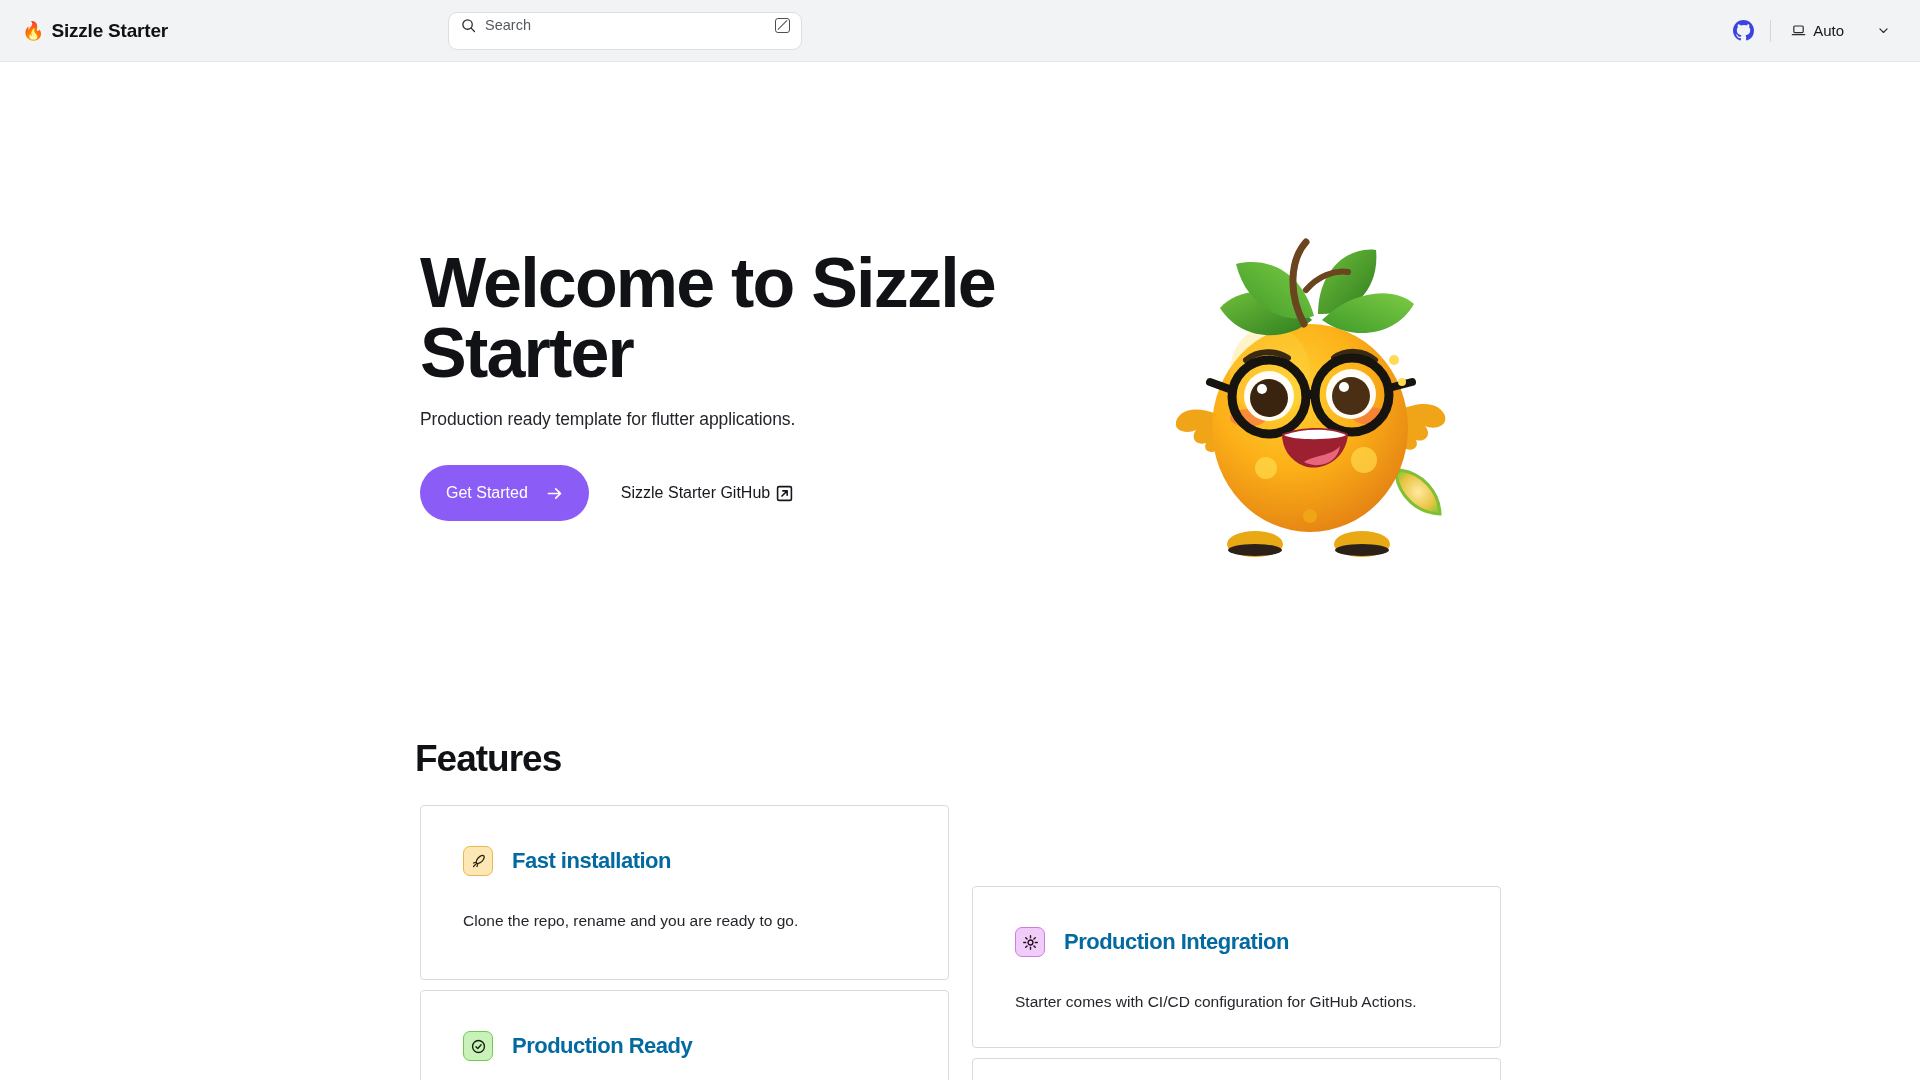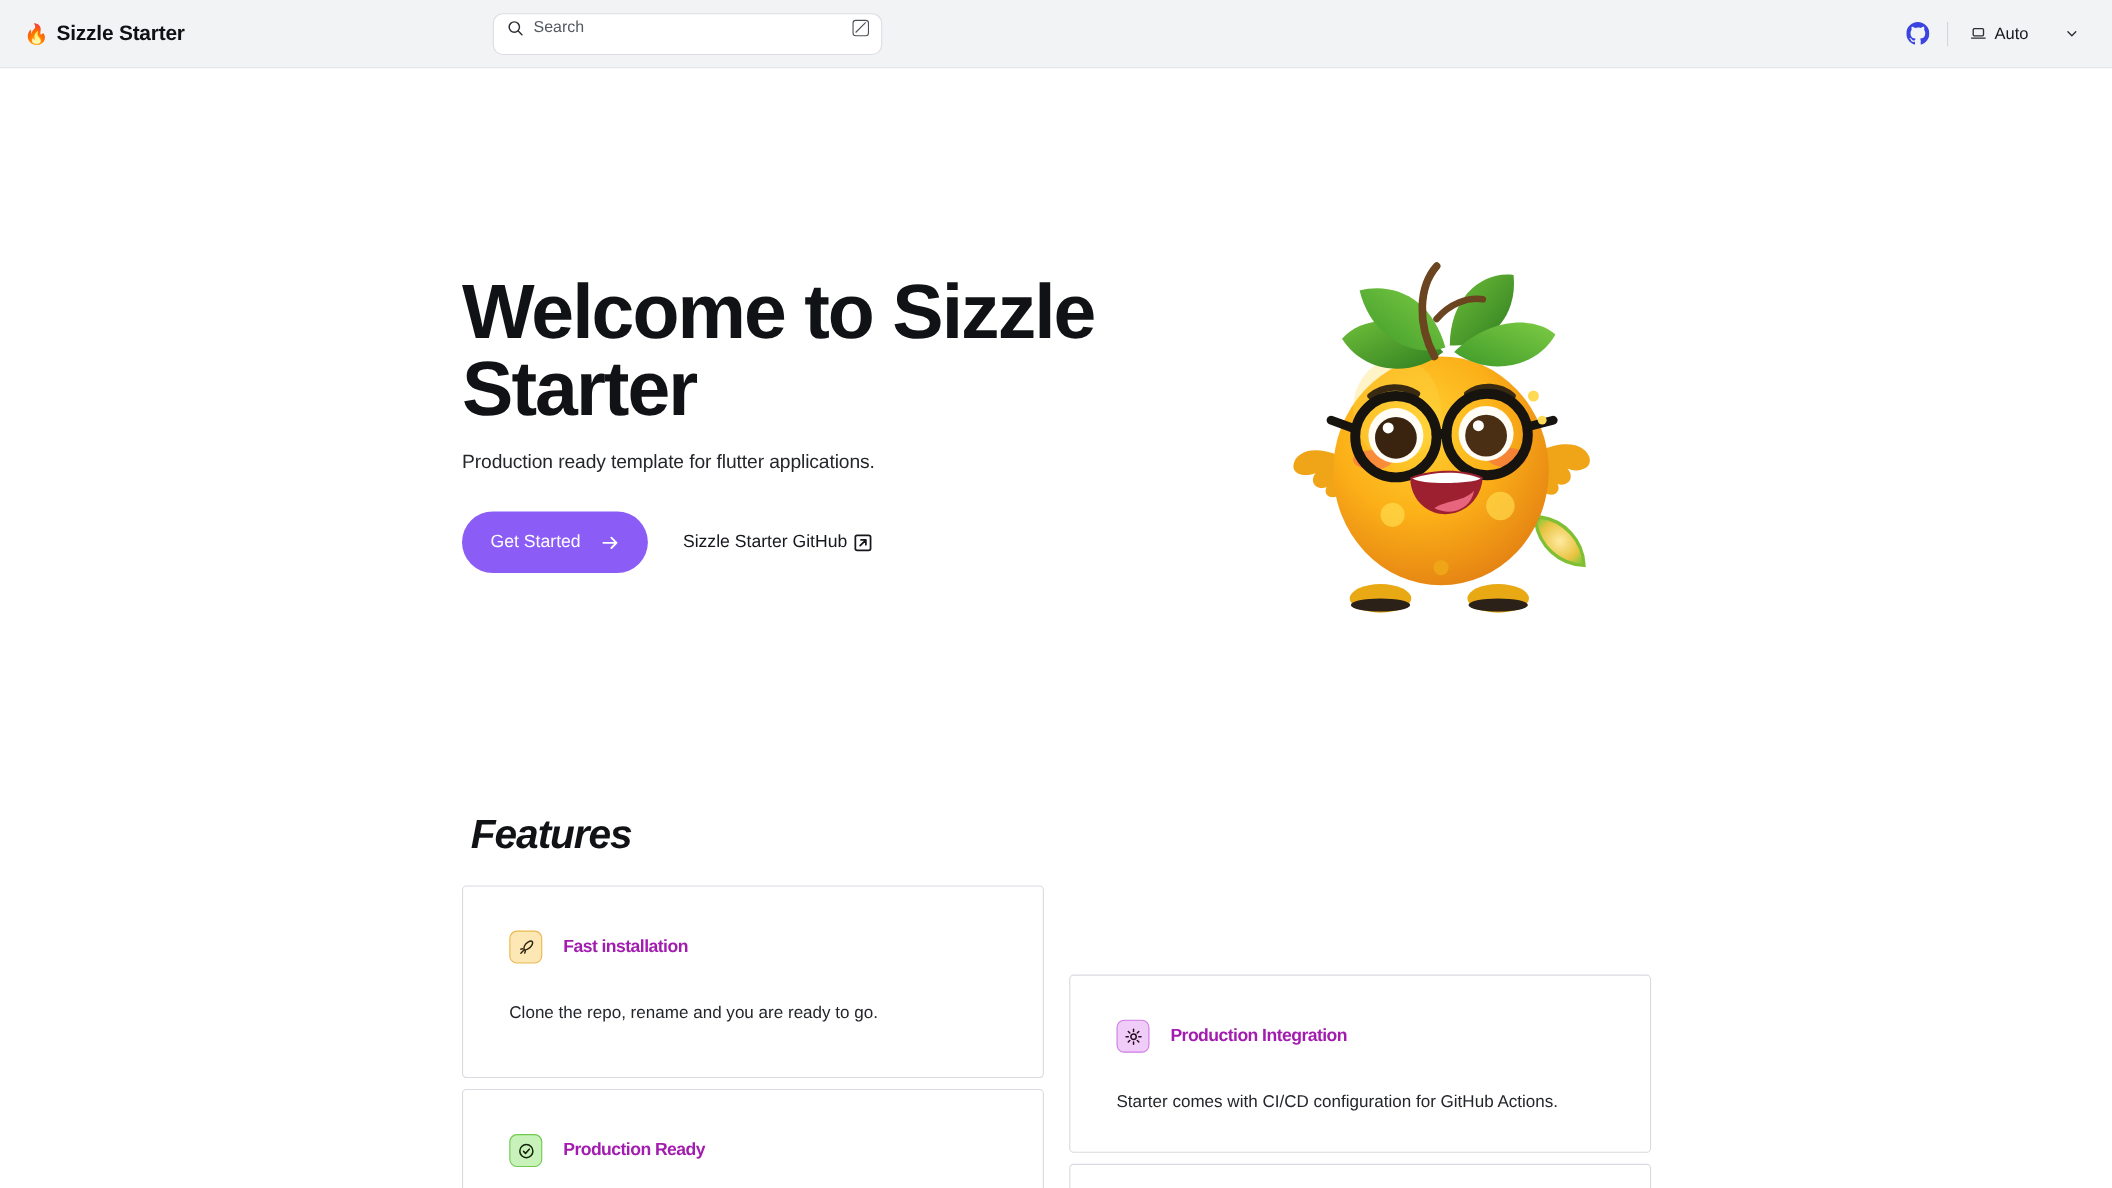--- a/index.html
+++ b/index.html
@@ -179,27 +179,26 @@
     position: absolute;
     left: 1162px;
     top: 232px;
     width: 300px;
     height: 340px;
   }
 
   
   .features-title {
     position: absolute;
-    left: 428px;
+    left: 415px;
     top: 738px;
     font-size: 37px;
     font-weight: 700;
     color: #111215;
     letter-spacing: -1px;
-    font-style: italic;
   }
 
   .card {
     position: absolute;
     background: #ffffff;
     border: 1px solid #d8dadf;
     border-radius: 4px;
     padding: 40px 42px 38px 42px;
   }
   .card-head {
@@ -212,23 +211,23 @@
     border-radius: 7px;
     display: flex;
     align-items: center;
     justify-content: center;
     flex: 0 0 auto;
   }
   .badge-amber { background: #fde7b5; border: 1px solid #e8b84d; }
   .badge-green { background: #c9f2ba; border: 1px solid #6fca4e; }
   .badge-purple{ background: #f0ccf9; border: 1px solid #cf7be4; }
   .card-title {
-    font-size: 16px;
+    font-size: 22px;
     font-weight: 700;
-    color: #a21caf;
+    color: #0369a1;
     letter-spacing: -0.5px;
   }
   .card-desc {
     margin-top: 36px;
     font-size: 15.5px;
     color: #24262b;
   }
 
   #card-fast  { left: 420px; top: 805px;  width: 529px; height: 175px; }
   #card-prod  { left: 420px; top: 990px;  width: 529px; height: 175px; }

